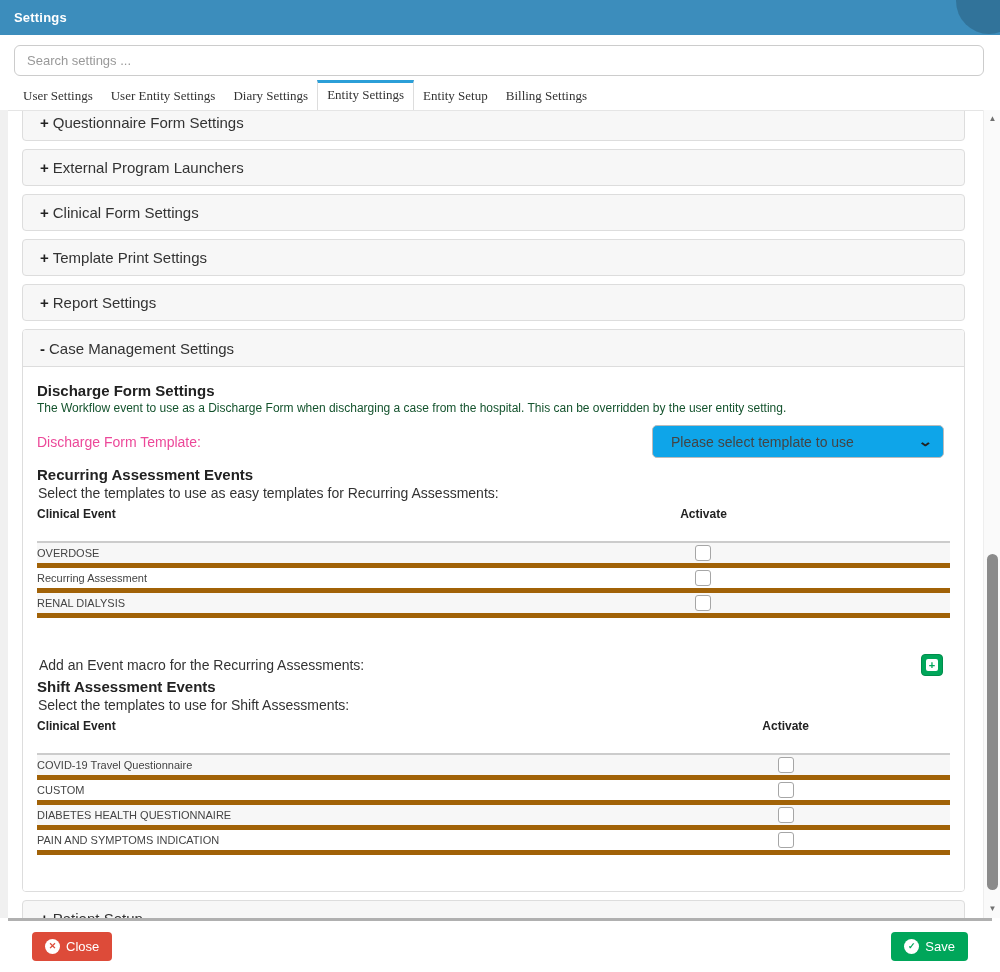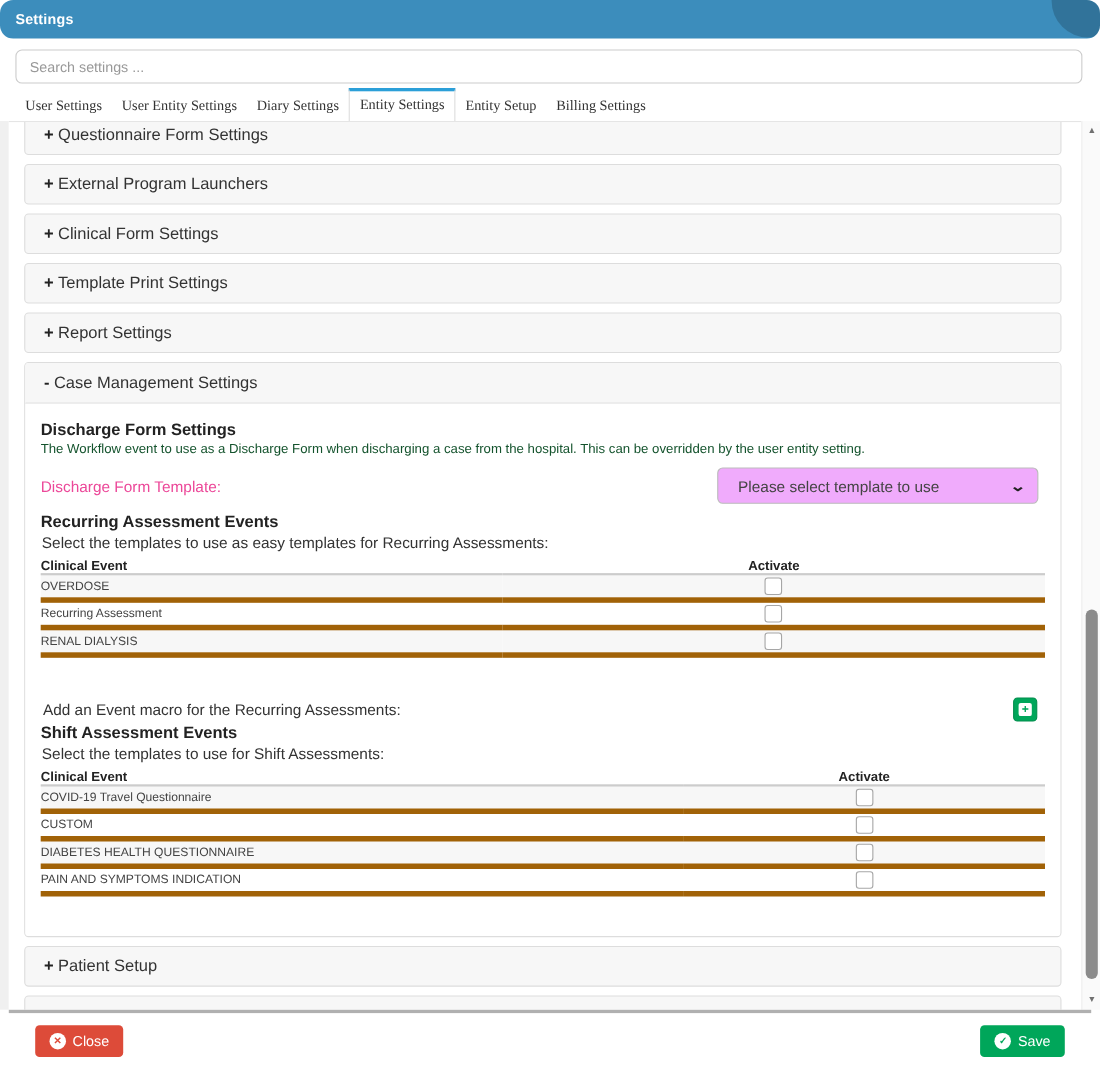--- a/index.html
+++ b/index.html
@@ -6,21 +6,21 @@
   html,body { width:1000px; height:972px; }
   body {
     font-family:"Liberation Sans", sans-serif;
     background:#ffffff; color:#333;
     position:relative; overflow:hidden;
   }
 
   
   .titlebar {
     position:absolute; top:0; left:0; width:1000px; height:35px;
-    background:#3c8dbc; overflow:hidden;border-radius:12px;
+    background:#3c8dbc; overflow:hidden;
   }
   .titlebar .title {
     color:#fff; font-size:13px; font-weight:bold;
     position:absolute; left:14px; top:10px; letter-spacing:.2px;
   }
   .titlebar .corner-circle {
     position:absolute; right:-22px; top:-32px; width:66px; height:66px;
     border-radius:50%; background:rgba(0,0,0,0.18);
   }
 
@@ -75,35 +75,35 @@
   
   .sec-heading { font-size:15px; font-weight:bold; color:#222; margin-top:2px; }
   .desc { font-size:12px; color:#14532d; margin-top:2px; }
   .template-row {
     display:flex; align-items:center; justify-content:space-between;
     margin-top:10px;
   }
   .template-label { font-size:14px; color:#ec4899; }
   .select {
     width:292px; height:33px; border:1px solid #bbb; border-radius:5px;
-    background:#f0abfc; display:flex; align-items:center; margin-right:6px;
+    background:#0ea5e9; display:flex; align-items:center; margin-right:6px;
     padding:0 12px 0 18px; position:relative; cursor:pointer;
   }
   .select .select-value { font-size:14px; color:#444; flex:1; }
   .select .chev {
     font-size:13px; color:#222; font-weight:bold; transform:scaleX(1.4);
   }
   .instruction { font-size:14px; color:#333; margin:14px 0 4px 1px; }
   .instruction.tight { margin-top:2px; }
 
   
   table.evt { width:100%; border-collapse:collapse; }
   table.evt th {
     text-align:left; font-size:12px; font-weight:bold; color:#222;
-    border-bottom:2px solid #ccc; padding:2px 0 0 0;
+    border-bottom:2px solid #ccc; padding:2px 0 20px 0;
   }
   table.evt th.col-activate { text-align:center; }
   table.evt td {
     font-size:11px; color:#444; padding:2px 0; height:22px;
     border-bottom:5px solid #a16207;
   }
   table.evt tr.stripe td { background:#f7f7f7; }
   table.evt td.cell-activate { text-align:center; }
   .t1 .col-activate { width:54%; }
   .t2 .col-activate { width:36%; }

